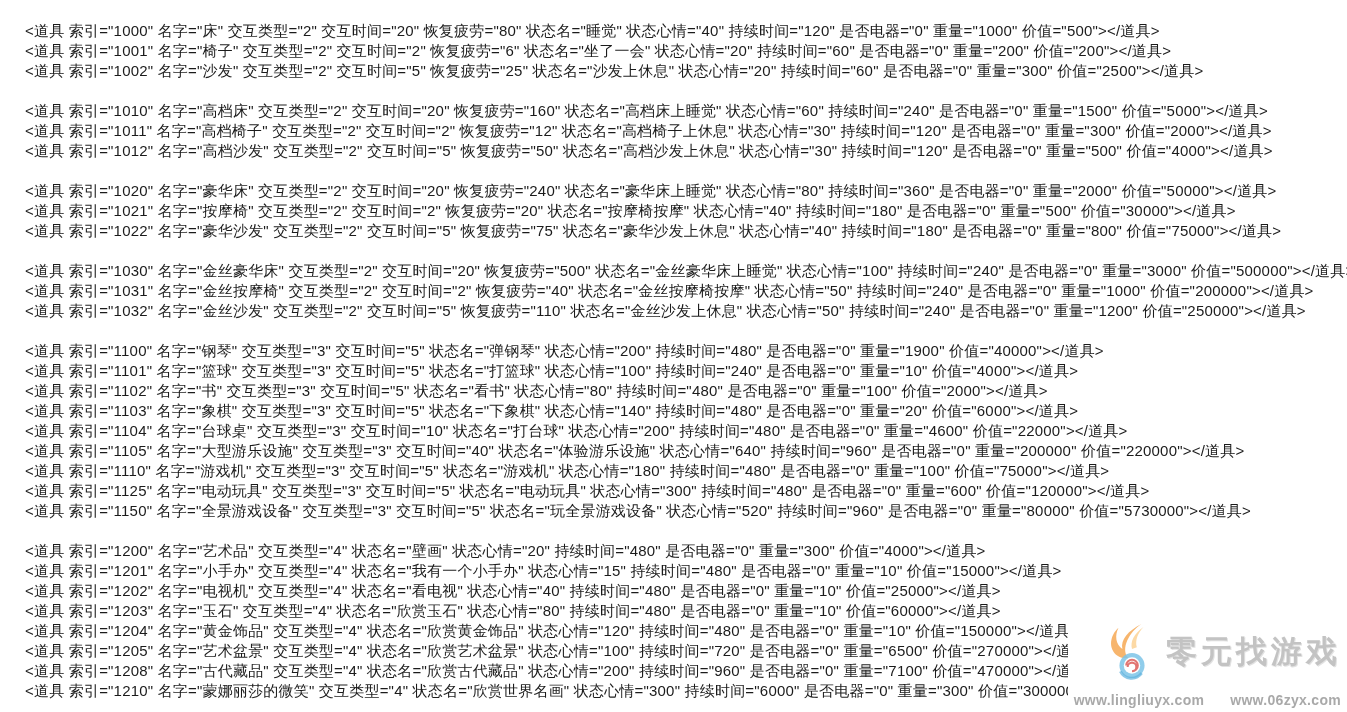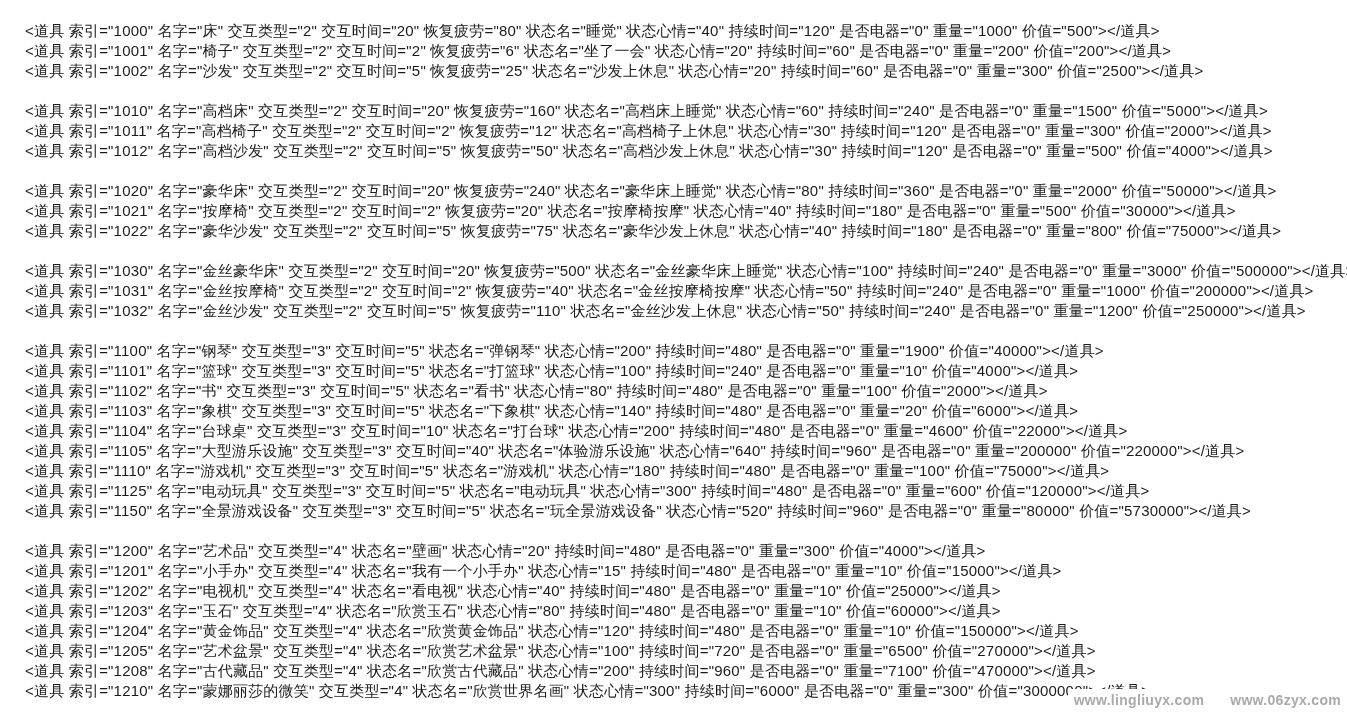--- a/index.html
+++ b/index.html
@@ -34,21 +34,21 @@
   .wm-top { display: flex; align-items: center; }
   .wm-logo { width: 52px; height: 56px; margin-right: 8px; }
   .wm-brand {
     font-size: 31px;
     font-weight: bold;
     color: #c3c3c3;
     letter-spacing: 4px;
     text-shadow: 1px 1px 0 #e2e2e2;
   }
   .wm-urls {
-    margin-top: 1px;
+    margin-top: 12px;
     font-size: 14px;
     font-weight: bold;
     color: #a9a9a9;
     letter-spacing: 0.3px;
   }
   .wm-urls span { display: inline-block; }
   .wm-url-gap { width: 26px; }
 </style>
 </head>
 <body>
@@ -91,16 +91,27 @@
       <div class="line">&lt;道具 索引="1202" 名字="电视机" 交互类型="4" 状态名="看电视" 状态心情="40" 持续时间="480" 是否电器="0" 重量="10" 价值="25000"&gt;&lt;/道具&gt;</div>
       <div class="line">&lt;道具 索引="1203" 名字="玉石" 交互类型="4" 状态名="欣赏玉石" 状态心情="80" 持续时间="480" 是否电器="0" 重量="10" 价值="60000"&gt;&lt;/道具&gt;</div>
       <div class="line">&lt;道具 索引="1204" 名字="黄金饰品" 交互类型="4" 状态名="欣赏黄金饰品" 状态心情="120" 持续时间="480" 是否电器="0" 重量="10" 价值="150000"&gt;&lt;/道具&gt;</div>
       <div class="line">&lt;道具 索引="1205" 名字="艺术盆景" 交互类型="4" 状态名="欣赏艺术盆景" 状态心情="100" 持续时间="720" 是否电器="0" 重量="6500" 价值="270000"&gt;&lt;/道具&gt;</div>
       <div class="line">&lt;道具 索引="1208" 名字="古代藏品" 交互类型="4" 状态名="欣赏古代藏品" 状态心情="200" 持续时间="960" 是否电器="0" 重量="7100" 价值="470000"&gt;&lt;/道具&gt;</div>
       <div class="line">&lt;道具 索引="1210" 名字="蒙娜丽莎的微笑" 交互类型="4" 状态名="欣赏世界名画" 状态心情="300" 持续时间="6000" 是否电器="0" 重量="300" 价值="3000000"&gt;&lt;/道具&gt;</div>
     </div>
   </div>
 
 <div class="watermark">
+  <div class="wm-top">
+    <svg class="wm-logo" viewBox="0 0 52 58" xmlns="http://www.w3.org/2000/svg">
+      <path d="M36 0 C22 7 14 16 16 26 C9 21 8 12 12 4 C3 12 1 26 11 33 C14 35 18 36 22 35 C14 26 23 8 36 0 Z" fill="#f6a853" opacity="0.85"></path>
+      <path d="M38 3 C28 10 24 18 26 26 L31 24 C29 17 32 9 38 3 Z" fill="#fbd08e" opacity="0.8"></path>
+      <circle cx="26" cy="43" r="13" fill="#7cc4e8" opacity="0.85"></circle>
+      <circle cx="26" cy="43" r="8.5" fill="#ffffff"></circle>
+      <path d="M26 43 m-6 0 a6 6 0 1 1 6 6 a4.5 4.5 0 1 0 -4.5 -4.5" fill="none" stroke="#d9534f" stroke-width="2.2" opacity="0.8"></path>
+      <path d="M14 49 a13 13 0 0 0 22 2" fill="none" stroke="#5db0dd" stroke-width="3" opacity="0.7"></path>
+    </svg>
+    <div class="wm-brand">零元找游戏</div>
+  </div>
   <div class="wm-urls">
     <span>www.lingliuyx.com</span><span class="wm-url-gap"></span><span>www.06zyx.com</span>
   </div>
 </div>
 
 </body></html>

